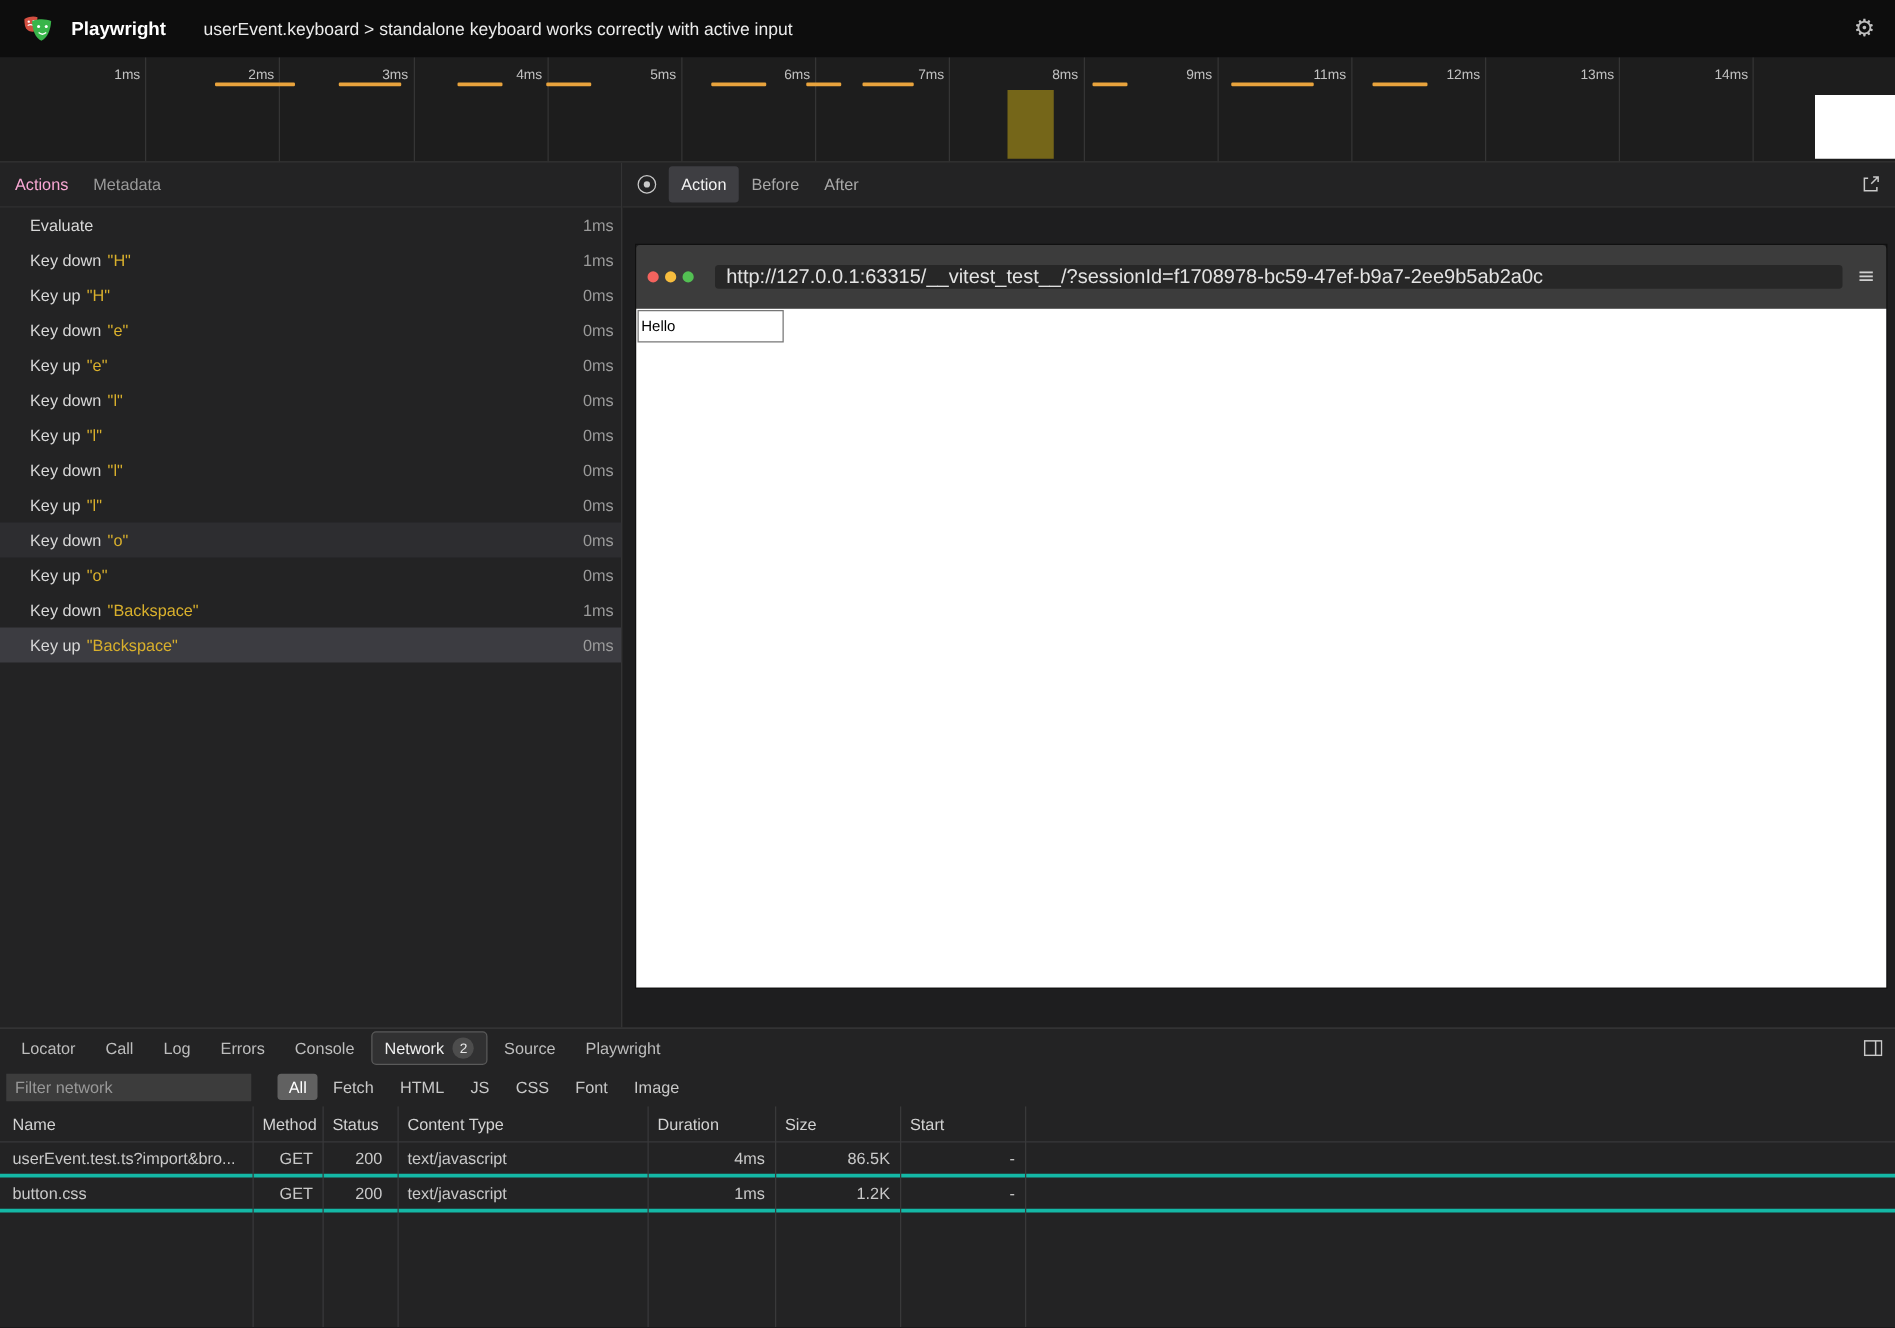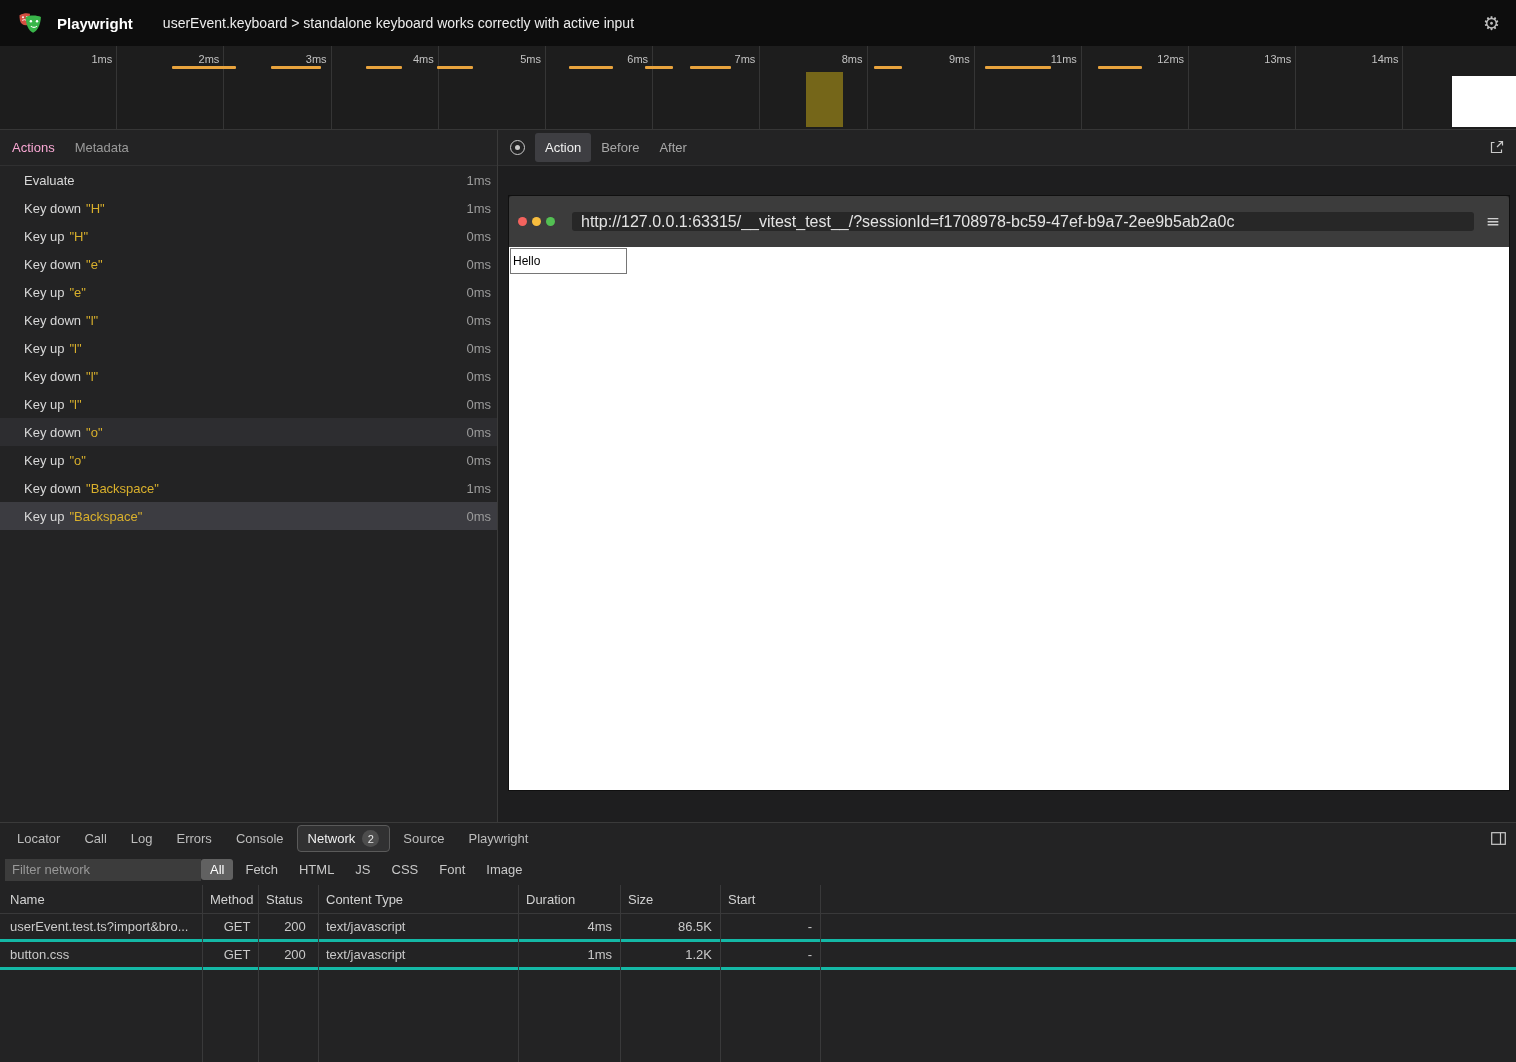--- a/index.html
+++ b/index.html
@@ -56,21 +56,21 @@
   
   .bottom-panel{flex:0 0 240px;border-top:1px solid #3a3a3a;background:#232324;display:flex;flex-direction:column}
   .bottom-tabs{flex:0 0 31px;display:flex;align-items:center;padding:0 6px;gap:2px}
   .btab{display:flex;align-items:center;padding:4px 10px;color:#bdbdbd;cursor:pointer;border-radius:4px;border:1px solid transparent}
   .btab.selected{color:#efefef;background:#313132;border-color:#5a5a5a}
   .badge{width:17px;height:17px;border-radius:50%;background:#4d4d4d;color:#e8e8e8;font-size:11px;display:flex;align-items:center;justify-content:center;margin-left:7px}
   .layout-icon{margin-left:auto;margin-right:4px;display:flex;cursor:pointer}
   .filter-row{flex:0 0 31px;display:flex;align-items:center;padding:0 5px}
   .filter-input{width:196px;height:22px;background:#3c3c3c;border:none;outline:none;color:#e4e4e4;font-size:13px;padding:0 7px;font-family:inherit}
   .filter-input::placeholder{color:#989898}
-  .chips{display:flex;align-items:center;margin-left:0;gap:3px}
+  .chips{display:flex;align-items:center;margin-left:21px;gap:3px}
   .chip{padding:3px 9px;border-radius:3px;color:#c8c8c8;cursor:pointer}
   .chip.selected{background:#616161;color:#fff}
   .network-table{flex:1;position:relative;overflow:hidden}
   .vline{position:absolute;top:0;bottom:0;width:1px;background:#39393a}
   .ngrid{display:grid;grid-template-columns:202px 56px 60px 200px 102px 100px 100px 1fr;position:relative}
   .network-header{height:29px;align-items:center;border-bottom:1px solid #39393a;color:#d2d2d2}
   .nrow{height:28px;align-items:center;color:#c9c9c9;cursor:pointer;border-bottom:3px solid #14b8a6}
   .ncell{padding-left:8px;white-space:nowrap;overflow:hidden;text-overflow:ellipsis}
   .ncell.c0{padding-left:10px}
   .nrow .ncell.c1,.nrow .ncell.c2{text-align:center;padding-left:14px}

